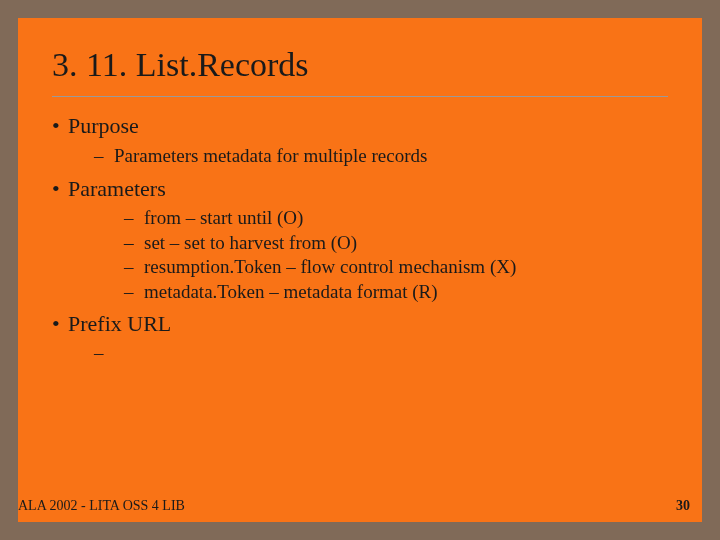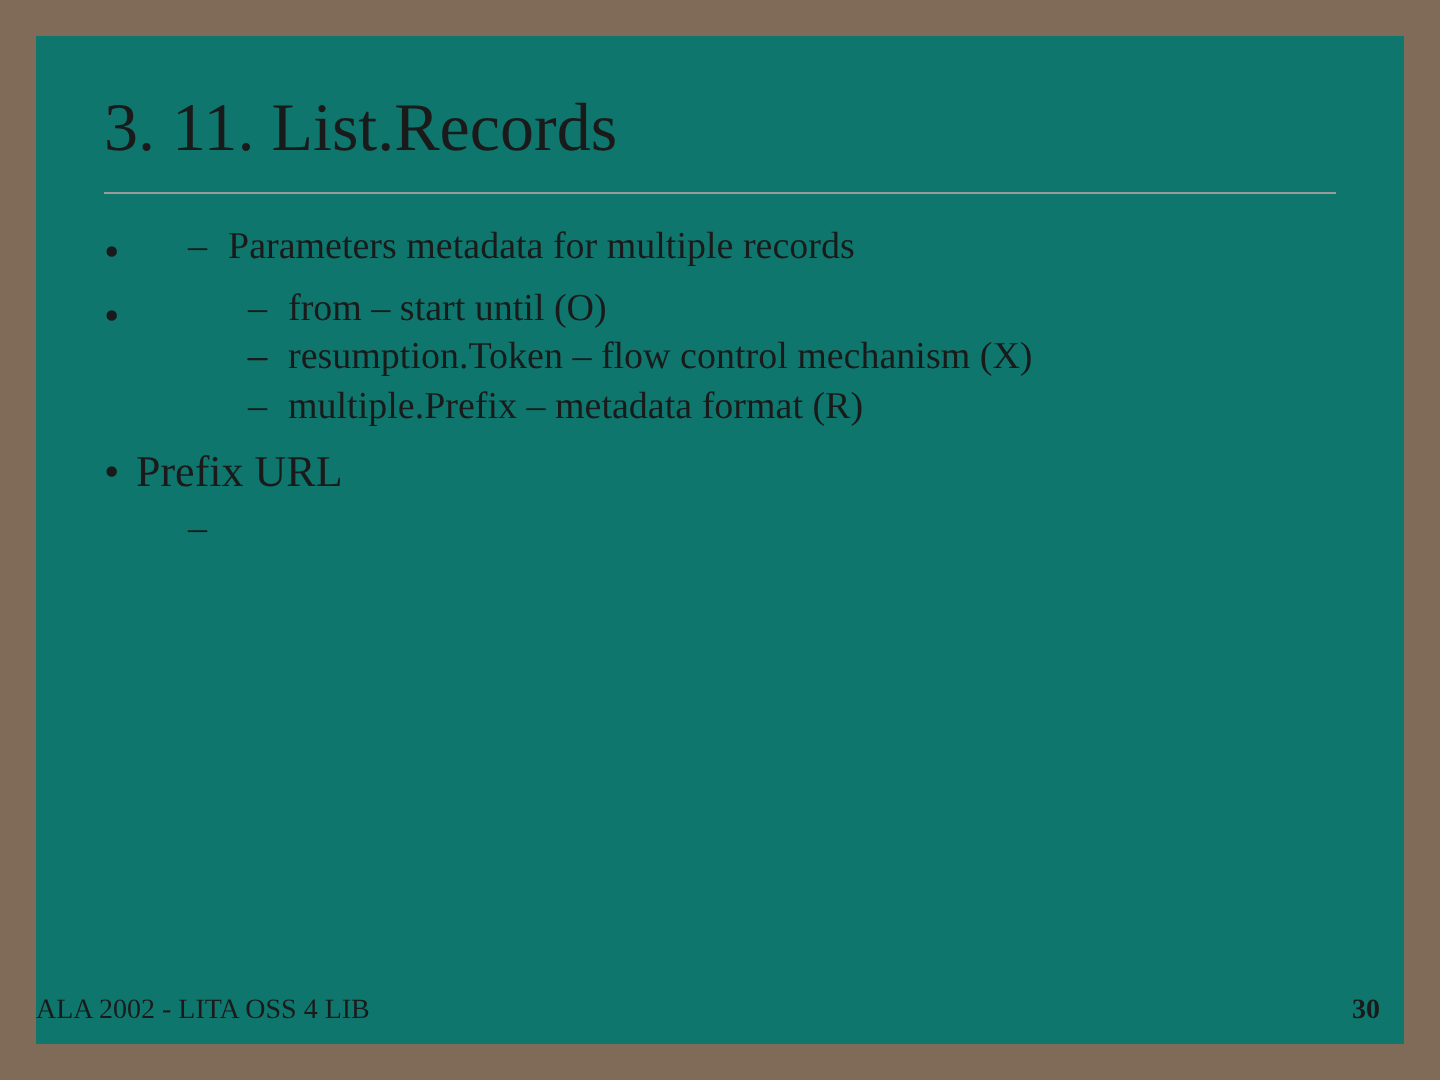--- a/index.html
+++ b/index.html
@@ -8,21 +8,21 @@
     background: #806a58;
     font-family: "Times New Roman", Times, serif;
     color: #1a1a1a;
   }
   .slide {
     position: absolute;
     top: 18px;
     left: 18px;
     width: 684px;
     height: 504px;
-    background: #0f766e;
+    background: #f97316;
     padding: 28px 34px 14px 34px;
   }
   .title {
     font-size: 34px;
     font-weight: 400;
     margin-bottom: 12px;
   }
   .hr {
     border: none;
     border-top: 1px solid #9a9a9a;
@@ -95,36 +95,38 @@
 <body>
 
 <div class="slide">
   <h1 class="title">3. 11. List.Records</h1>
   <hr class="hr">
   <div class="content">
     <ul class="lvl1">
 
       <li>
         <span class="bullet">•</span>
+        <span>Purpose</span>
         <ul class="lvl2">
           <li>
             <span class="dash">–</span>
             <span>Parameters metadata for multiple records</span>
           </li>
         </ul>
       </li>
 
       <li>
         <span class="bullet">•</span>
+        <span>Parameters</span>
         <ul class="lvl3 params">
           <li><span class="dash">–</span> <span>from – start until (O)</span></li>
           <li><span class="dash">–</span> </li>
-          <li><span class="dash">–</span> </li>
+          <li><span class="dash">–</span> <span>set – set to harvest from (O)</span></li>
           <li><span class="dash">–</span> <span>resumption.Token – flow control mechanism (X)</span></li>
-          <li><span class="dash">–</span> <span>multiple.Prefix – metadata format (R)</span></li>
+          <li><span class="dash">–</span> <span>metadata.Token – metadata format (R)</span></li>
         </ul>
       </li>
 
       <li>
         <span class="bullet">•</span>
         <span>Prefix URL</span>
         <ul class="lvl2">
           <li class="url-item">
             <span class="dash">–</span>
           </li>

